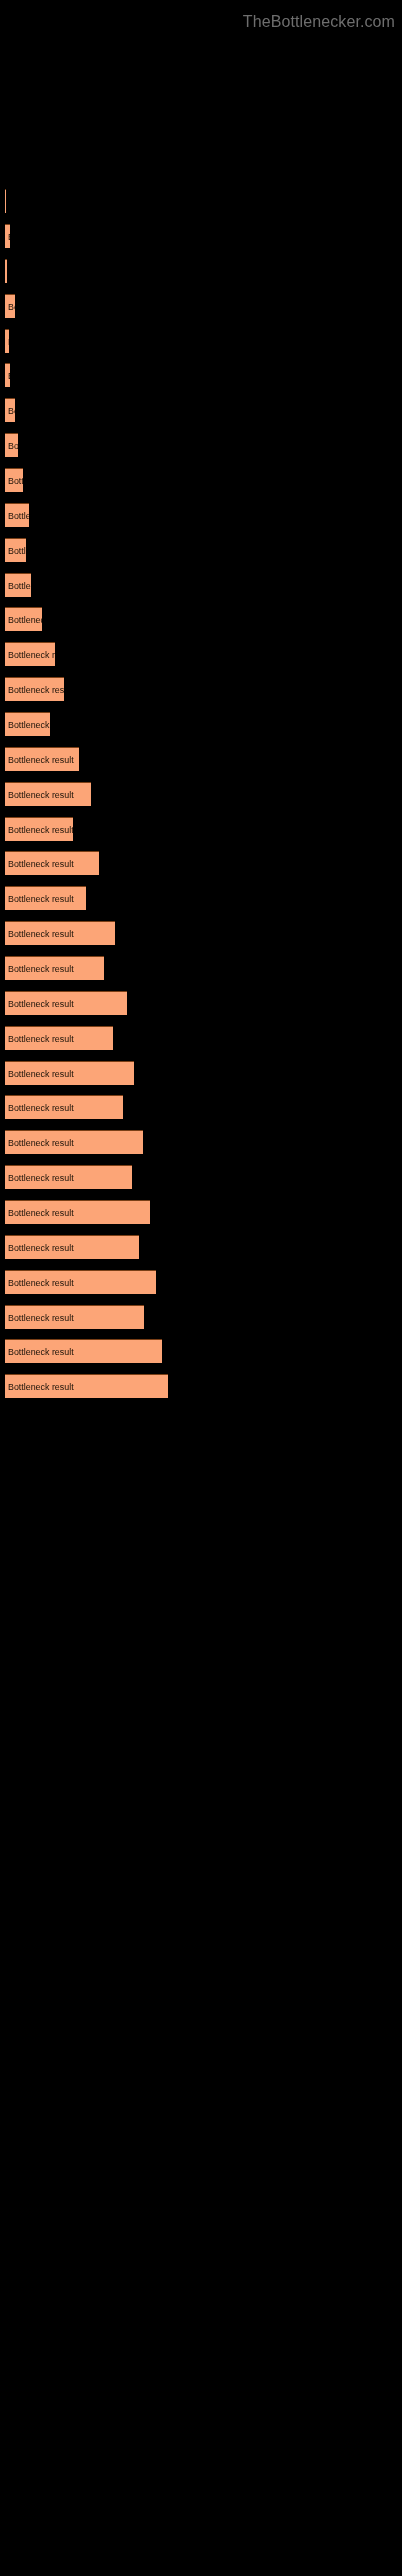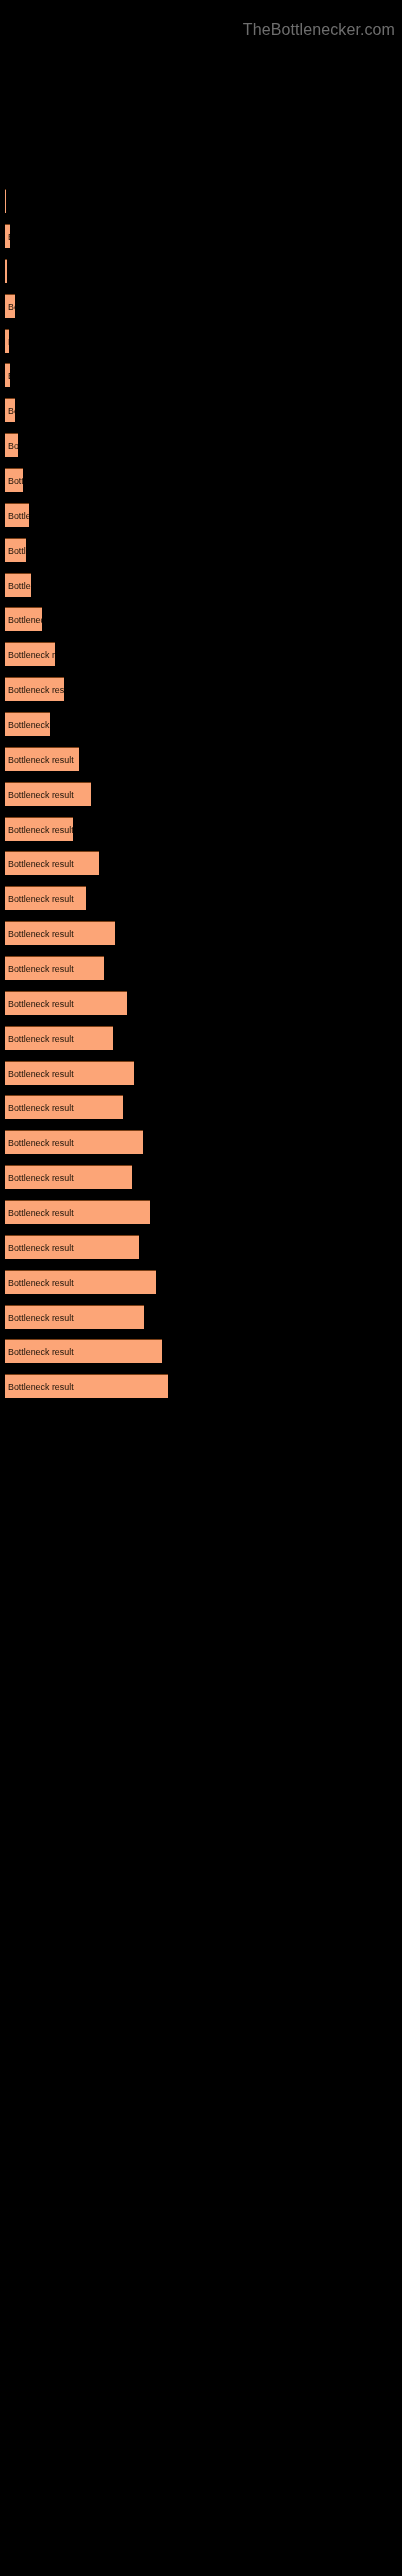--- a/index.html
+++ b/index.html
@@ -20,21 +20,21 @@
   #page {
     position: relative;
     width: 403px;
     height: 2576px;
     background: #000000;
   }
 
   
   .site-header {
     position: absolute;
-    top: 16px;
+    top: 8px;
     left: 0;
     width: 403px;
     height: 31px;
     text-align: right;
     box-sizing: border-box;
     padding: 4px 8px 0 0;
   }
   .site-title {
     display: inline-block;
     color: #6e6e6e;

